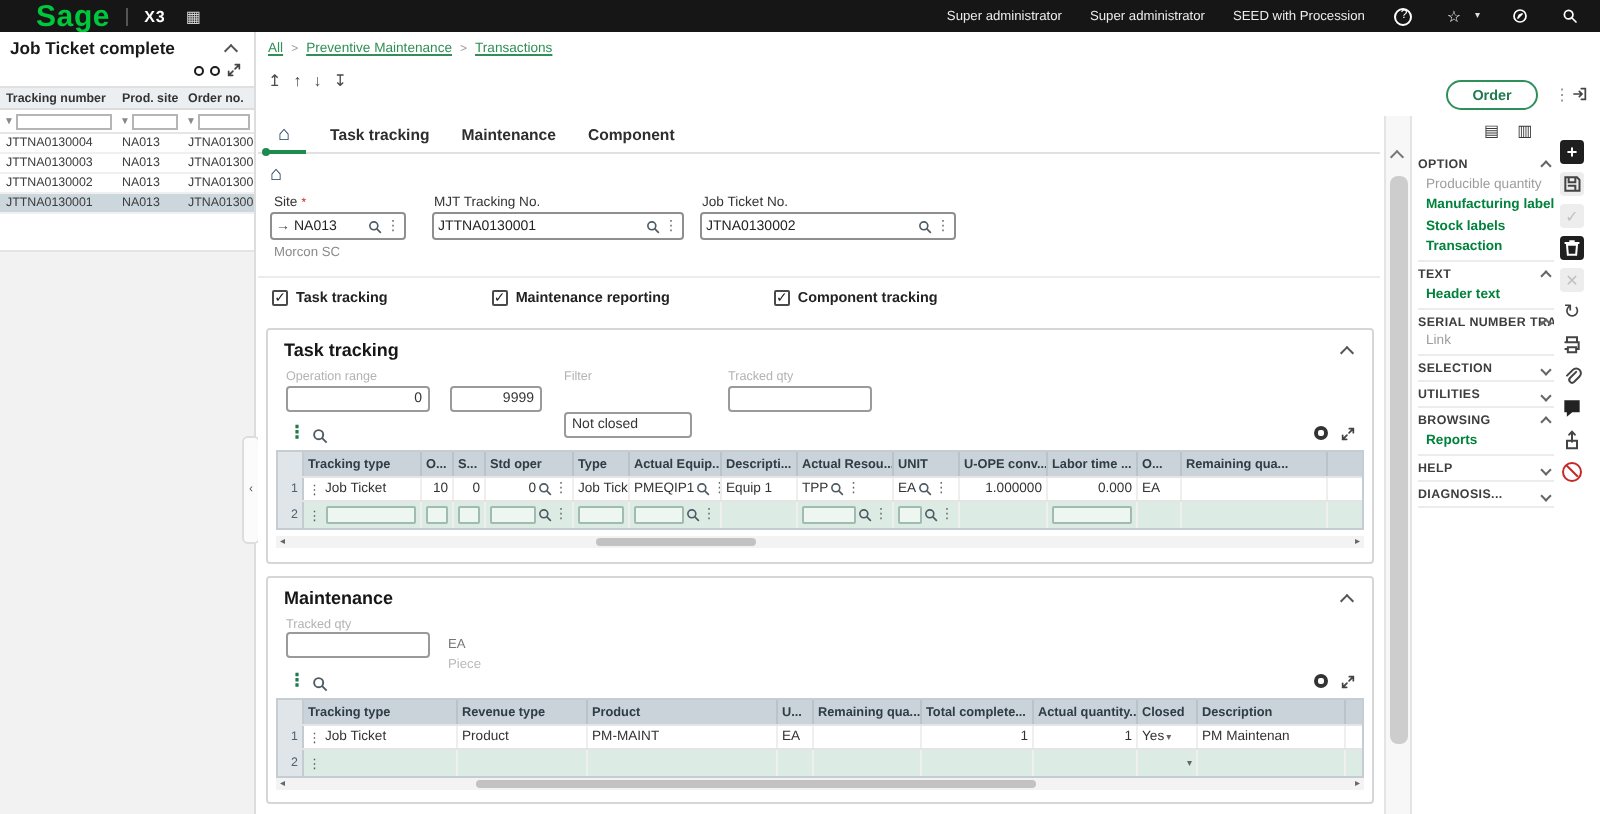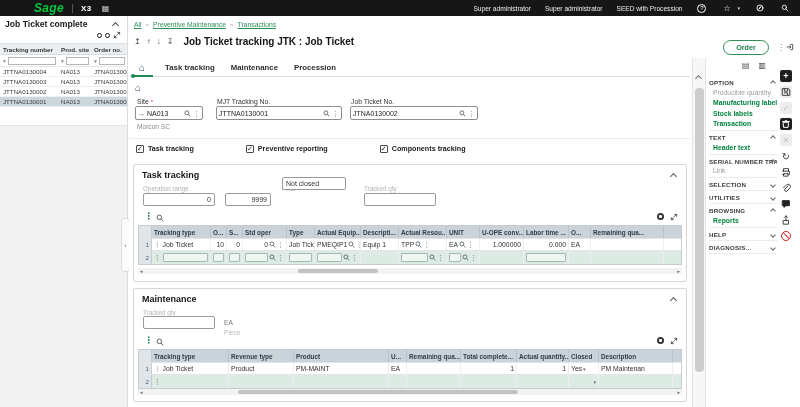--- a/index.html
+++ b/index.html
@@ -1,21 +1,21 @@
 <!DOCTYPE html>
 <html><head>
 <meta charset="utf-8">
 <style>
   html,body{margin:0;padding:0;width:800px;height:407px;overflow:hidden;background:#fff;
     font-family:"Liberation Sans","DejaVu Sans",sans-serif;-webkit-font-smoothing:antialiased}
   *{box-sizing:border-box}
 
   
   #topbar{position:absolute;left:0;top:0;width:800px;height:16px;background:#161616;display:flex;align-items:center;color:#e6e6e6}
-  #brand{color:#00c83c;font-weight:bold;font-style:italic;font-size:12px;margin-left:34px;letter-spacing:.3px}
+  #brand{color:#00c83c;font-weight:bold;font-size:15px;margin-left:18px;letter-spacing:.3px}
   .tb-sep{width:1px;height:9px;background:#555;margin:0 8px}
   #product{color:#fff;font-weight:bold;font-size:8px;letter-spacing:.5px}
   .tb-grid{color:#cfcfcf;font-size:8px;margin-left:10px}
   #topbar-right{margin-left:auto;display:flex;align-items:center;gap:14px;margin-right:10px}
   .tb-txt{font-size:6.6px;color:#ececec;white-space:nowrap}
   .tb-ic{width:11px;height:11px;display:flex;align-items:center;justify-content:center;color:#fff;font-size:8px}
   .helpc{width:9px;height:9px;border:1px solid #fff;border-radius:50%;font-size:6px;display:flex;align-items:center;justify-content:center;color:#fff}
   .carat{font-size:5px;color:#ddd;margin-left:-9px}
 
   
@@ -222,33 +222,32 @@
       <span class="bc-sep">&gt;</span>
       <a href="#">Preventive Maintenance</a>
       <span class="bc-sep">&gt;</span>
       <a href="#">Transactions</a>
     </div>
   <div id="titlerow">
     <span class="t-ic">↥</span>
     <span class="t-ic">↑</span>
     <span class="t-ic">↓</span>
     <span class="t-ic">↧</span>
-    <span id="page-title">Job Ticket tracking JTK : Job Ticket</span>
   </div>
   <div id="profile">
     <span>Default</span>
     <span class="carat2">▾</span>
   </div>
 
   <div id="tabsrow">
     <span id="tab-home">⌂<span class="underline"></span><span class="udot"></span></span>
     <span id="tabs-labels" style="display:flex">
         <span class="tab">Task tracking</span>
         <span class="tab">Maintenance</span>
-        <span class="tab">Procession</span>
+        <span class="tab">Component</span>
       </span>
   </div>
 
   <span id="anchor-home">⌂</span>
 
   <span class="flabel" style="left:8px;top:82px"><span>Site</span><span class="req">*</span></span>
   <div class="fieldbox" style="left:6px;top:90px;width:68px">
     <span class="goarr">→</span>
     <span class="val">NA013</span>
     <svg class="mg" viewBox="0 0 12 12">
@@ -280,36 +279,36 @@
   </div>
 
   <div id="hdr-divider"></div>
   <div id="cbrow">
       <span class="cbitem">
         <span class="cbbox">✓</span>
         <span class="cblabel">Task tracking</span>
       </span>
       <span class="cbitem">
         <span class="cbbox">✓</span>
-        <span class="cblabel">Preventive reporting</span>
+        <span class="cblabel">Maintenance reporting</span>
       </span>
       <span class="cbitem">
         <span class="cbbox">✓</span>
-        <span class="cblabel">Components tracking</span>
+        <span class="cblabel">Component tracking</span>
       </span>
     </div>
 
   <div class="card" id="task-card">
     <span class="card-title">Task tracking</span>
     <span class="chev up" style="right:10px;top:9px"></span>
     <span class="slabel" style="left:9px;top:20px">Operation range</span>
     <input class="sinput num" style="left: 9px; top: 28px; width: 72px;" value="0">
     <input class="sinput num" style="left: 91px; top: 28px; width: 46px;" value="9999">
     <span class="slabel" style="left:148px;top:20px">Filter</span>
-    <input class="sinput" style="left: 148px; top: 12px; width: 64px;" value="Not closed">
+    <input class="sinput" style="left: 148px; top: 41px; width: 64px;" value="Not closed">
     <span class="slabel" style="left:230px;top:20px">Tracked qty</span>
     <input class="sinput" style="left: 230px; top: 28px; width: 72px;">
     <span class="tooldots" style="left:10px;top:46px">⋮</span>
     <svg class="mg toolmag" style="left:22px;top:49px;width:8px;height:8px" viewBox="0 0 12 12">
         <circle cx="5" cy="5" r="3.4"></circle>
         <path d="M7.6 7.6 11 11"></path>
       </svg>
     <span class="gear" style="right:22px;top:48px"></span>
     <svg class="xsvg expicon" style="right:8px;top:48px" viewBox="0 0 12 12">
         <path d="M7 2h3v3M10 2 6.8 5.2M5 10H2V7M2 10l3.2-3.2"></path>

